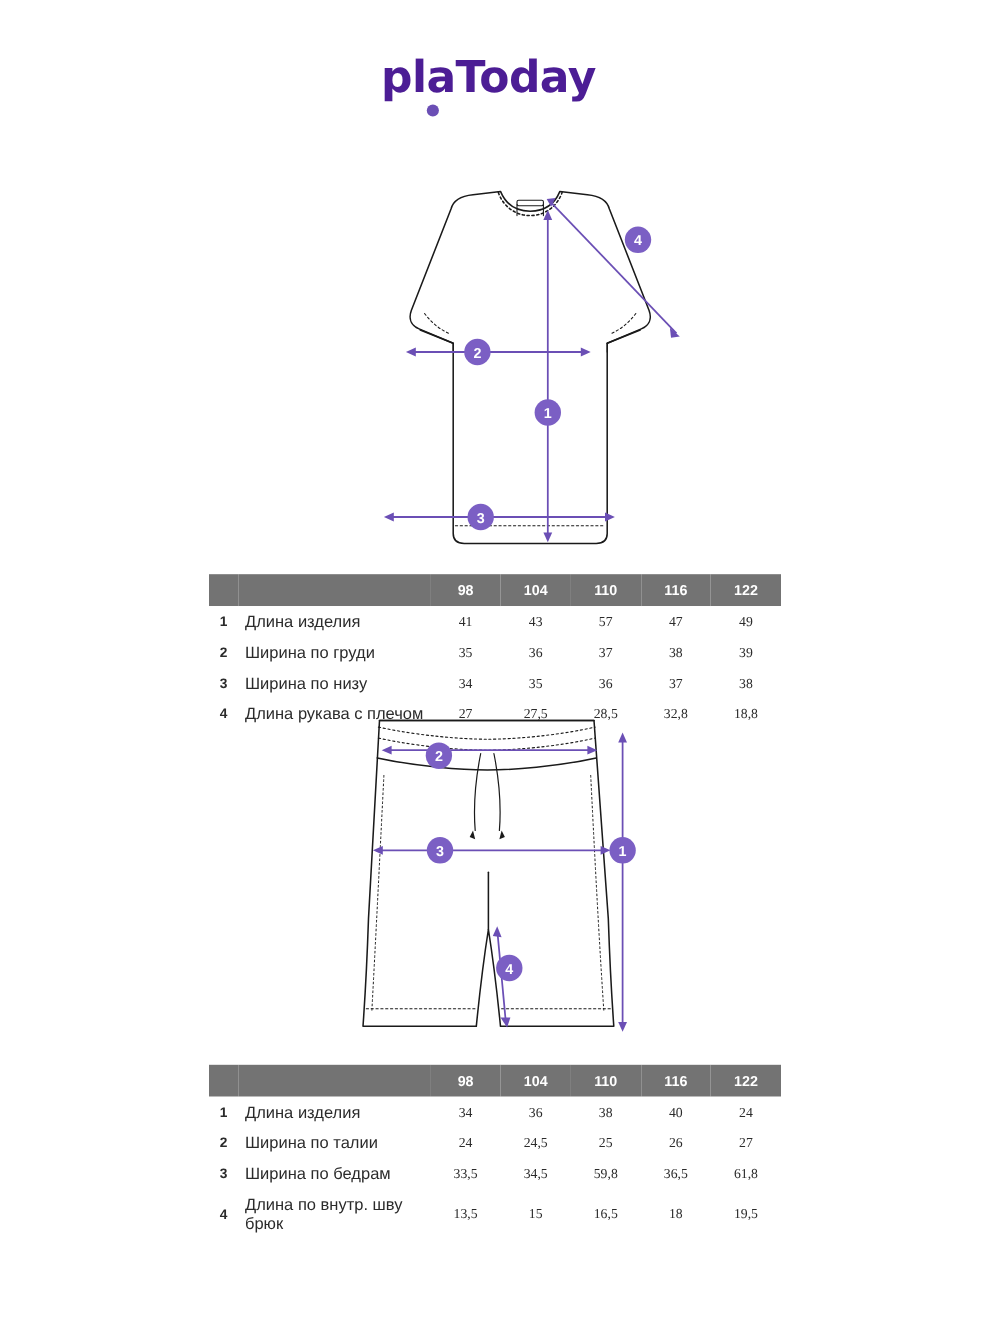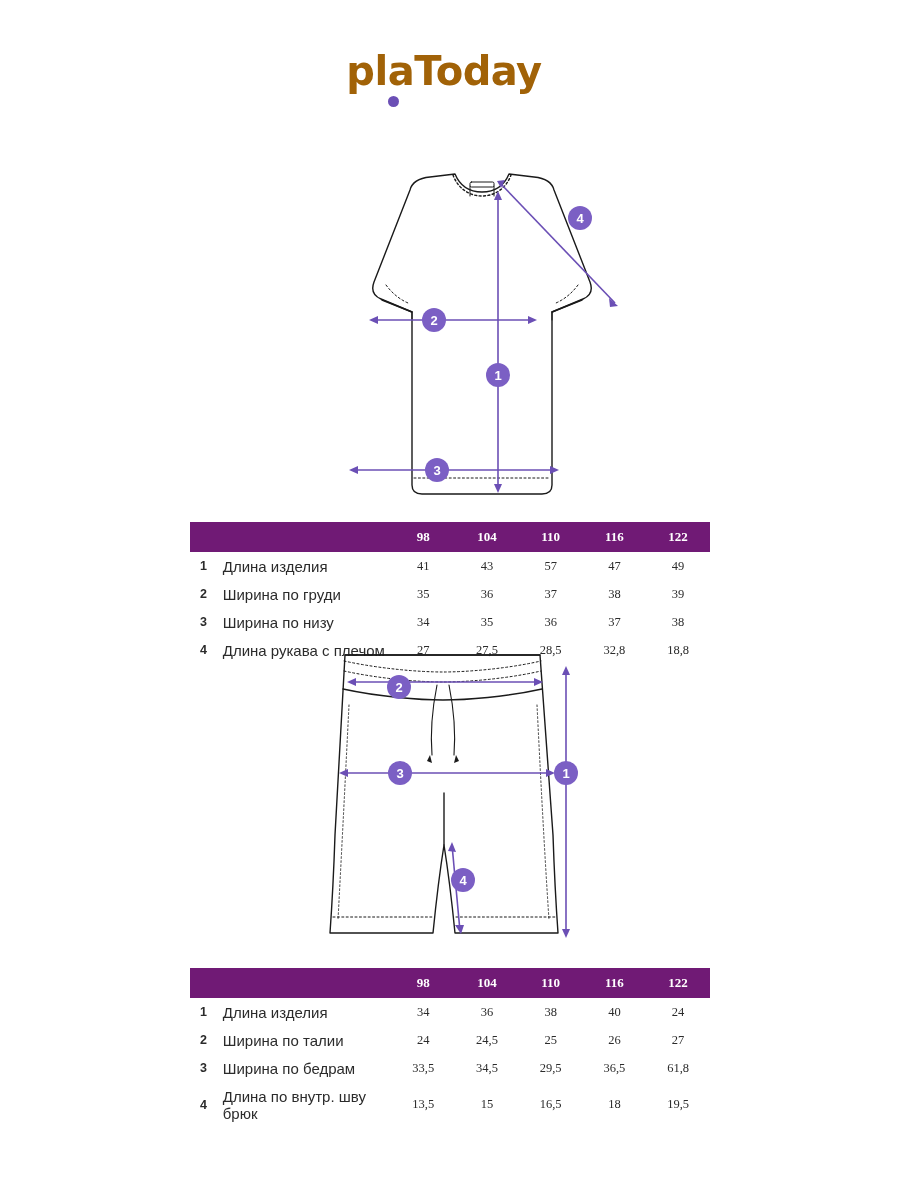--- a/index.html
+++ b/index.html
@@ -25,21 +25,21 @@
   .brand {
     position: absolute;
     top: 48px;
     left: 0;
     width: 888px;
     text-align: center;
     font-family: "DejaVu Sans", sans-serif;
     font-weight: bold;
     font-size: 40px;
     letter-spacing: -0.5px;
-    color: #a16207;
+    color: #4c1d95;
     user-select: none;
   }
   .brand .dot {
     display: inline-block;
     width: 11px;
     height: 11px;
     border-radius: 50%;
     background: #6b4fb5;
     position: relative;
     top: 22px;
@@ -61,23 +61,22 @@
     position: absolute;
     left: 190px;
     width: 520px;
     border-collapse: collapse;
     font-size: 12.5px;
   }
   #table-tshirt { top: 522px; }
   #table-shorts { top: 968px; }
 
   .size-table thead tr {
-    background: #701a75;
+    background: #737373;
     color: #ffffff;
-    font-family: Liberation Serif, serif;
   }
   .size-table thead th {
     font-weight: bold;
     font-size: 13px;
     padding: 7px 0;
     text-align: center;
   }
   .size-table thead th.idx-col { width: 26px; }
   .size-table thead th.label-col { width: 170px; text-align: left; }
   .size-table thead th.size-col { width: 62px; }
@@ -349,21 +348,21 @@
         <td class="val-col">24,5</td>
         <td class="val-col">25</td>
         <td class="val-col">26</td>
         <td class="val-col">27</td>
       </tr>
       <tr>
         <td class="idx-col">3</td>
         <td class="label-col">Ширина по бедрам</td>
         <td class="val-col">33,5</td>
         <td class="val-col">34,5</td>
-        <td class="val-col">29,5</td>
+        <td class="val-col">59,8</td>
         <td class="val-col">36,5</td>
         <td class="val-col">61,8</td>
       </tr>
       <tr>
         <td class="idx-col">4</td>
         <td class="label-col">Длина по внутр. шву брюк</td>
         <td class="val-col">13,5</td>
         <td class="val-col">15</td>
         <td class="val-col">16,5</td>
         <td class="val-col">18</td>

